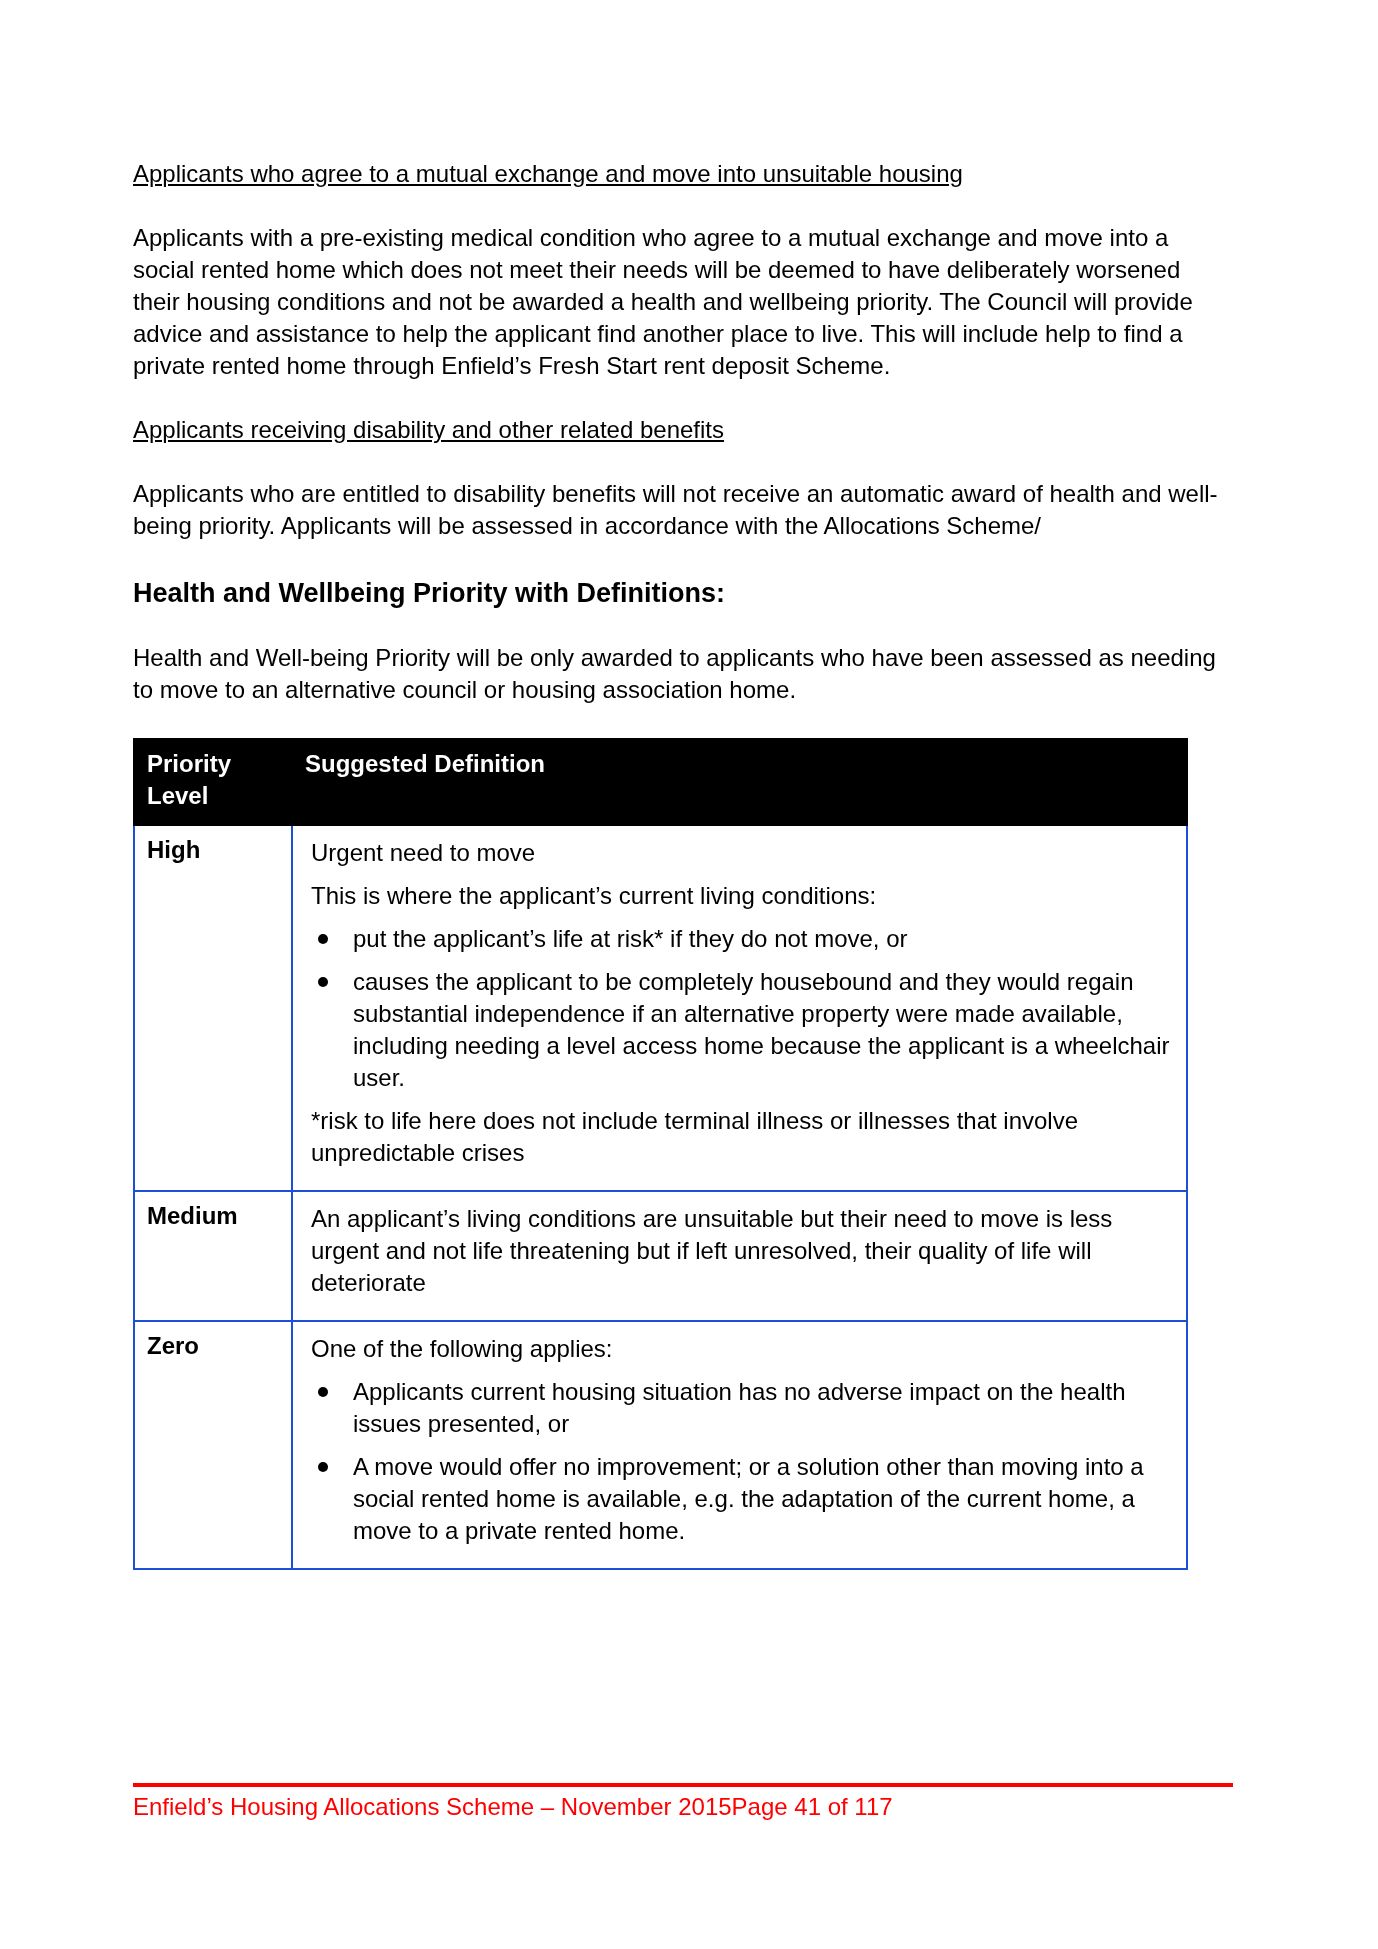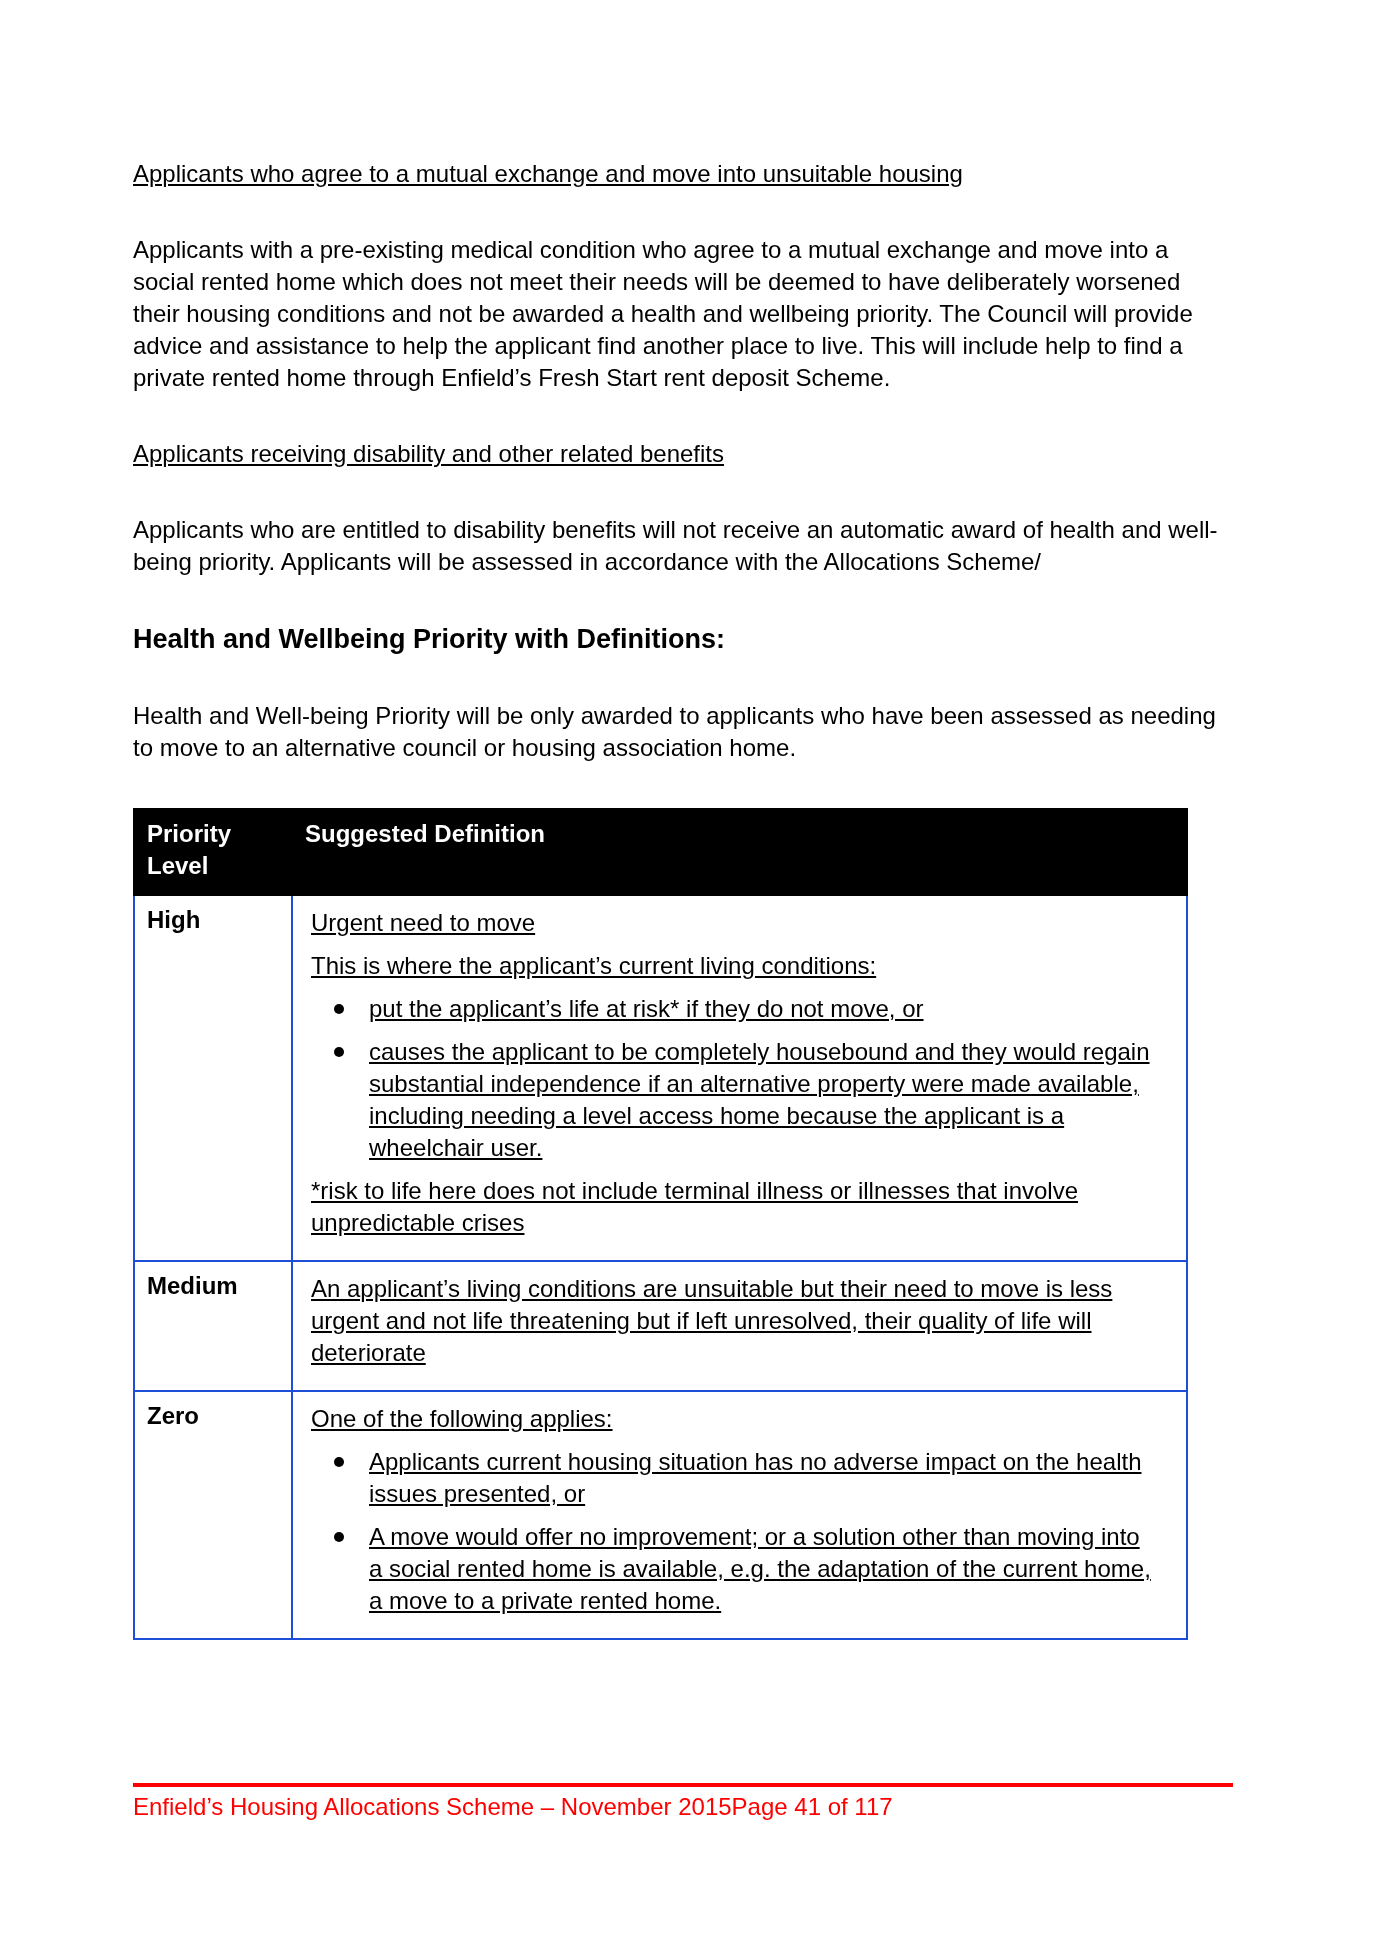--- a/index.html
+++ b/index.html
@@ -13,21 +13,21 @@
     overflow: hidden;
   }
   .content {
     position: absolute;
     left: 133px;
     top: 126px;
     width: 1100px;
     font-size: 24px;
     line-height: 32px;
   }
-  .content p { margin: 44px 0; }
+  .content p { margin: 32px 0; }
   h2.underlined {
     font-size: 24px;
     line-height: 32px;
     font-weight: normal;
     text-decoration: underline;
     margin: 32px 0;
   }
   h1.bold-heading {
     font-size: 27px;
     line-height: 34px;
@@ -53,22 +53,22 @@
     text-align: left;
     font-weight: bold;
     padding: 8px 12px 12px 12px;
     border-color: #000000;
   }
   td.level-cell {
     font-weight: bold;
     padding: 8px 8px 8px 12px;
   }
   td.def-cell { padding: 0 16px 10px 18px; }
-  td.def-cell p { margin: 11px 0; text-decoration: underline; }
-  td.def-cell ul { list-style: none; margin: 11px 16px; padding: 0; text-decoration: underline; }
+  td.def-cell p { margin: 11px 0; }
+  td.def-cell ul { list-style: none; margin: 11px 0; padding: 0; }
   td.def-cell li { position: relative; padding-left: 42px; margin: 11px 0; }
   td.def-cell li::before {
     content: "";
     position: absolute;
     left: 7px;
     top: 11px;
     width: 10px;
     height: 10px;
     border-radius: 50%;
     background: #000000;

